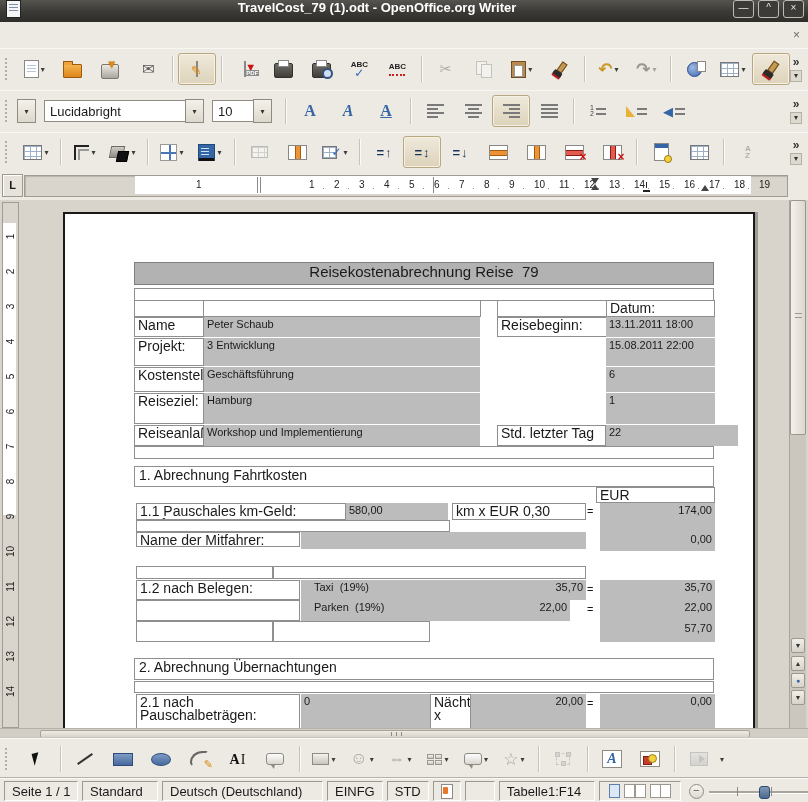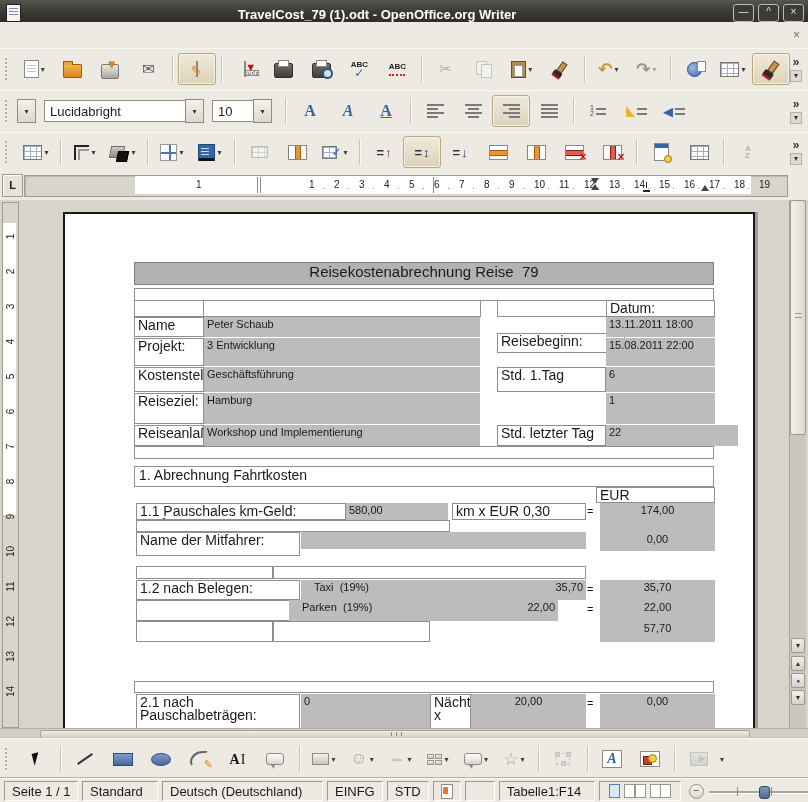--- a/index.html
+++ b/index.html
@@ -1,20 +1,20 @@
 <!DOCTYPE html>
 <html><head>
 <meta charset="utf-8">
 <style>
   html,body{margin:0;padding:0;background:#555;}
   #app{position:relative;width:808px;height:802px;background:#EDEAE4;overflow:hidden;
        font-family:"Liberation Sans","DejaVu Sans",sans-serif;font-size:12px;color:#1a1a1a;}
   
   #titlebar{position:absolute;left:0;top:0;width:808px;height:22px;
-    background:linear-gradient(#56544f,#3a3935 55%,#2e2d2a);display:flex;align-items:flex-end;}
+    background:linear-gradient(#56544f,#3a3935 55%,#2e2d2a);display:flex;align-items:flex-start;}
   #titlebar .wicon{width:13px;height:16px;background:#f5f5f5;border:1px solid #222;margin-left:6px;position:relative;}
   #titlebar .wicon i{position:absolute;left:2px;right:2px;height:1px;background:#7d8ea8;}
   #title-text{flex:1;text-align:center;color:#fff;font-weight:bold;font-size:13px;}
   .winbtn{width:19px;height:16px;border:1px solid #bdbbb6;border-radius:3px;margin-right:4px;
     color:#e8e6e2;font-size:10px;line-height:14px;text-align:center;background:#3c3b37;}
   
   #menubar{position:absolute;left:0;top:22px;width:808px;height:26px;background:#EDEAE4;
     display:flex;align-items:center;border-bottom:1px solid #e2ded6;}
   .menu-item{padding:3px 9px;font-size:13px;}
   #menu-close{margin-left:auto;margin-right:8px;color:#6b6b6b;font-size:12px;}
@@ -132,21 +132,21 @@
   #docarea{position:absolute;left:0;top:200px;width:808px;height:528px;background:#d8d4cc;overflow:hidden;}
   #vruler{position:absolute;left:2px;top:2px;width:15px;height:524px;background:#d9d5cd;border:1px solid #a09c94;}
   #vruler .vactive{position:absolute;left:0;top:20px;width:13px;height:292px;background:#fff;}
   .vnum{position:absolute;left:1px;font-size:10px;color:#222;transform:rotate(-90deg);transform-origin:center;width:13px;text-align:center;}
   #page{position:absolute;left:63px;top:12px;width:688px;height:516px;background:#fff;
      border:2px solid #1a1a1a;border-bottom:none;box-shadow:3px 0 0 rgba(90,88,82,.45);}
   .tc{position:absolute;background:#fff;border:1px solid #8f8f8f;font-size:14px;padding:1px 3px;box-sizing:border-box;overflow:hidden;line-height:13px;}
   .tg{position:absolute;background:#bcbcbc;font-size:11px;padding:1px 3px;box-sizing:border-box;overflow:hidden;line-height:13px;}
   .banner{background:#b2b2b2;border:1px solid #7f7f7f;text-align:center;font-size:15px;padding-top:2px;white-space:pre;}
   .sechead{font-size:14px;padding:2px 4px;}
-  .ralign{text-align:center;}
+  .ralign{text-align:right;}
   .eqs{position:absolute;font-size:11px;}
   
   .sbtn{position:absolute;left:789px;width:17px;background:linear-gradient(#f2efe9,#d6d2c9);border:1px solid #9c988f;
      text-align:center;font-size:8px;color:#444;box-sizing:border-box;}
   #sb-up{top:174px;height:22px;line-height:20px;}
   #sb-track{position:absolute;left:789px;top:0px;width:17px;height:528px;background:#cbc7bf;border-left:1px solid #a8a49c;box-sizing:border-box;}
   #sb-thumb{position:absolute;left:0px;top:0px;width:16px;height:235px;background:linear-gradient(90deg,#f4f1eb,#dcd8d0);border:1px solid #9c988f;border-radius:2px;box-sizing:border-box;}
   #sb-thumb .tgrip{position:absolute;left:4px;top:112px;width:7px;border-top:1px solid #9c988f;border-bottom:1px solid #9c988f;height:3px;}
   .sb-small{position:absolute;left:1px;width:14px;height:15px;background:linear-gradient(#f2efe9,#d6d2c9);border:1px solid #9c988f;border-radius:2px;
      text-align:center;font-size:7px;line-height:13px;color:#333;box-sizing:border-box;}
@@ -528,30 +528,29 @@
       <div class="tc banner" style="left:69px;top:48px;width:580px;height:23px">Reisekostenabrechnung Reise  79</div>
       <div class="tc" style="left:69px;top:74px;width:580px;height:13px"></div>
 
       <div class="tc" style="left:69px;top:86px;width:70px;height:17px"></div>
       <div class="tc" style="left:138px;top:86px;width:278px;height:17px"></div>
       <div class="tc" style="left:432px;top:86px;width:110px;height:17px"></div>
       <div class="tc" style="left:541px;top:86px;width:109px;height:17px">Datum:</div>
 
       <div class="tc" style="left:69px;top:103px;width:70px;height:20px">Name</div>
       <div class="tg" style="left:139px;top:103px;width:276px;height:20px">Peter Schaub</div>
-      <div class="tc" style="left:432px;top:119px;width:128px;height:20px">Reisebeginn:</div>
+      <div class="tc" style="left:432px;top:103px;width:128px;height:20px">Reisebeginn:</div>
       <div class="tg" style="left:541px;top:103px;width:109px;height:20px">13.11.2011 18:00</div>
 
       <div class="tc" style="left:69px;top:124px;width:70px;height:28px">Projekt:</div>
       <div class="tg" style="left:139px;top:124px;width:276px;height:28px">3 Entwicklung</div>
       <div class="tg" style="left:541px;top:124px;width:109px;height:28px">15.08.2011 22:00</div>
 
       <div class="tc" style="left:69px;top:153px;width:70px;height:25px">Kostenstelle:</div>
       <div class="tg" style="left:139px;top:153px;width:276px;height:25px">Geschäftsführung</div>
-      <div class="tc" style="left:432px;top:153px;width:109px;height:25px">Std. 1.Tag</div>
       <div class="tg" style="left:541px;top:153px;width:109px;height:25px">6</div>
 
       <div class="tc" style="left:69px;top:179px;width:70px;height:31px">Reiseziel:</div>
       <div class="tg" style="left:139px;top:179px;width:276px;height:31px">Hamburg</div>
       <div class="tg" style="left:541px;top:179px;width:109px;height:31px">1</div>
 
       <div class="tc" style="left:69px;top:211px;width:70px;height:21px">Reiseanlaß:</div>
       <div class="tg" style="left:139px;top:211px;width:276px;height:21px">Workshop und Implementierung</div>
       <div class="tc" style="left:432px;top:211px;width:109px;height:21px">Std. letzter Tag</div>
       <div class="tg" style="left:541px;top:211px;width:132px;height:21px">22</div>
@@ -563,46 +562,47 @@
 
       <div class="tc" style="left:71px;top:289px;width:210px;height:17px">1.1 Pauschales km-Geld: Entfernung</div>
       <div class="tg" style="left:281px;top:289px;width:102px;height:17px">580,00</div>
       <div class="tc" style="left:387px;top:289px;width:134px;height:17px">km x EUR 0,30</div>
       <span class="eqs" style="left:522px;top:291px">=</span>
       <div class="tg" style="left:535px;top:289px;width:115px;height:48px">
         <div class="ralign">174,00</div>
         <div class="ralign" style="margin-top:16px">0,00</div>
       </div>
       <div class="tc" style="left:71px;top:306px;width:314px;height:12px"></div>
-      <div class="tc" style="left:71px;top:318px;width:164px;height:24px">Name der Mitfahrer:</div>
+      <div class="tc" style="left:71px;top:318px;width:164px;height:15px">Name der Mitfahrer:</div>
       <div class="tg" style="left:236px;top:318px;width:285px;height:17px"></div>
 
       <div class="tc" style="left:71px;top:352px;width:137px;height:13px"></div>
       <div class="tc" style="left:208px;top:352px;width:313px;height:13px"></div>
 
       <div class="tc" style="left:71px;top:366px;width:164px;height:20px">1.2 nach Belegen:</div>
       <div class="tg" style="left:236px;top:366px;width:285px;height:20px">
         <span style="padding-left:10px;white-space:pre">Taxi  (19%)</span>
         <span style="float:right">35,70</span>
       </div>
       <span class="eqs" style="left:522px;top:369px">=</span>
       <div class="tg ralign" style="left:535px;top:366px;width:115px;height:20px">35,70</div>
 
       <div class="tc" style="left:71px;top:386px;width:164px;height:21px"></div>
-      <div class="tg" style="left:224px;top:386px;width:269px;height:21px">
+      <div class="tg" style="left:236px;top:386px;width:269px;height:21px">
         <span style="padding-left:10px;white-space:pre">Parken  (19%)</span>
         <span style="float:right">22,00</span>
       </div>
       <span class="eqs" style="left:522px;top:389px">=</span>
       <div class="tg ralign" style="left:535px;top:386px;width:115px;height:21px">22,00</div>
 
       <div class="tc" style="left:71px;top:407px;width:137px;height:21px"></div>
       <div class="tc" style="left:208px;top:407px;width:157px;height:21px"></div>
       <div class="tg ralign" style="left:535px;top:407px;width:115px;height:21px">57,70</div>
 
+      <div class="tc sechead" style="left:69px;top:444px;width:580px;height:22px">2. Abrechnung Übernachtungen</div>
       <div class="tc" style="left:69px;top:467px;width:580px;height:12px"></div>
 
       <div class="tc" style="left:71px;top:480px;width:164px;height:36px">2.1 nach Pauschalbeträgen:</div>
       <div class="tg" style="left:236px;top:480px;width:129px;height:36px">0</div>
       <div class="tc" style="left:365px;top:480px;width:41px;height:36px">Nächte x</div>
       <div class="tg ralign" style="left:406px;top:480px;width:115px;height:36px">20,00</div>
       <span class="eqs" style="left:522px;top:483px">=</span>
       <div class="tg ralign" style="left:535px;top:480px;width:115px;height:36px">0,00</div>
     </div>
 

